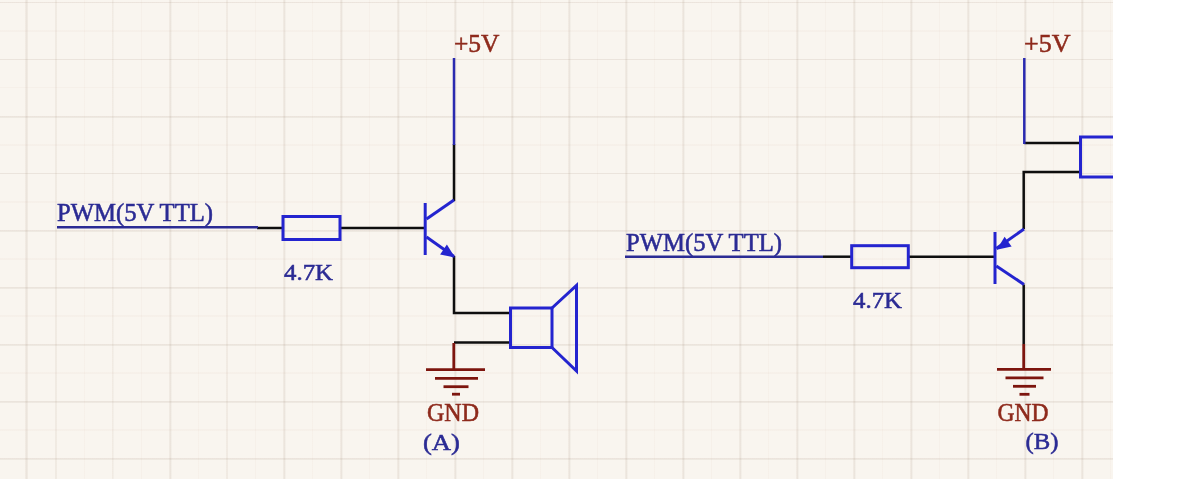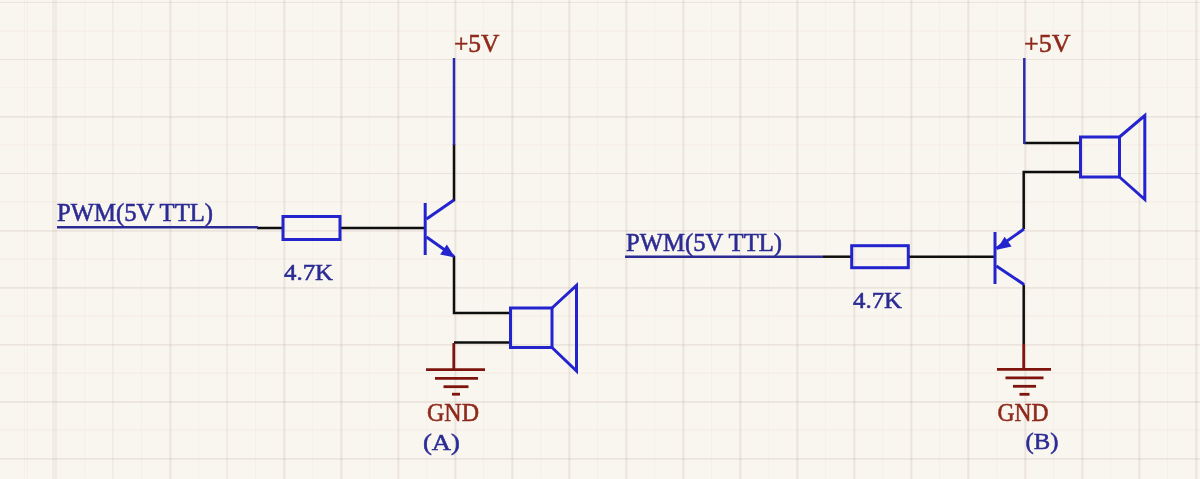--- a/index.html
+++ b/index.html
@@ -1,16 +1,16 @@
 <!DOCTYPE html>
 <html><head>
 <meta charset="utf-8">
 <style>
 html,body{margin:0;padding:0;}
-.page{position:relative;width:1200px;height:479px;overflow:hidden;
+.page{position:relative;width:1113px;height:479px;overflow:hidden;
 background-color:#f9f5ef;
 background-image:
  repeating-linear-gradient(to right, rgba(125,110,90,0.09) 0px, rgba(125,110,90,0.09) 1.5px, rgba(0,0,0,0) 1.5px, rgba(0,0,0,0) 57px),
  repeating-linear-gradient(to bottom, rgba(125,110,90,0.09) 0px, rgba(125,110,90,0.09) 1.5px, rgba(0,0,0,0) 1.5px, rgba(0,0,0,0) 57px),
  repeating-linear-gradient(to right, rgba(205,150,135,0.055) 0px, rgba(205,150,135,0.055) 1px, rgba(0,0,0,0) 1px, rgba(0,0,0,0) 28.5px),
  repeating-linear-gradient(to bottom, rgba(205,150,135,0.055) 0px, rgba(205,150,135,0.055) 1px, rgba(0,0,0,0) 1px, rgba(0,0,0,0) 28.5px);
 background-position: 55.5px 0px, 0px 2px, 27px 0px, 0px 2px;
 }
 svg{position:absolute;left:0;top:0;}
 text{font-family:"Liberation Serif", serif;stroke-width:0.55;}

